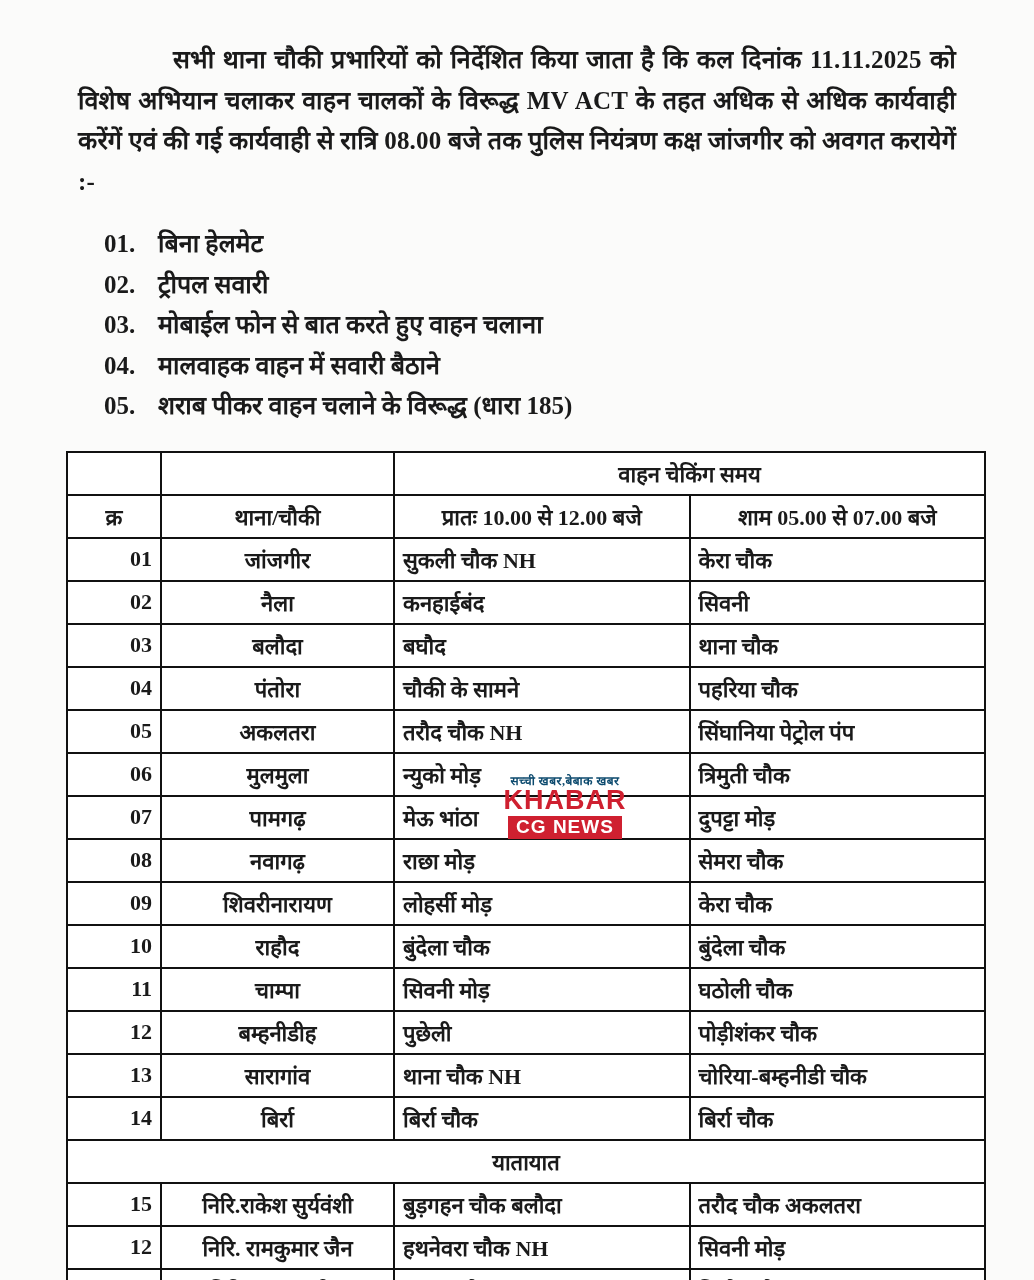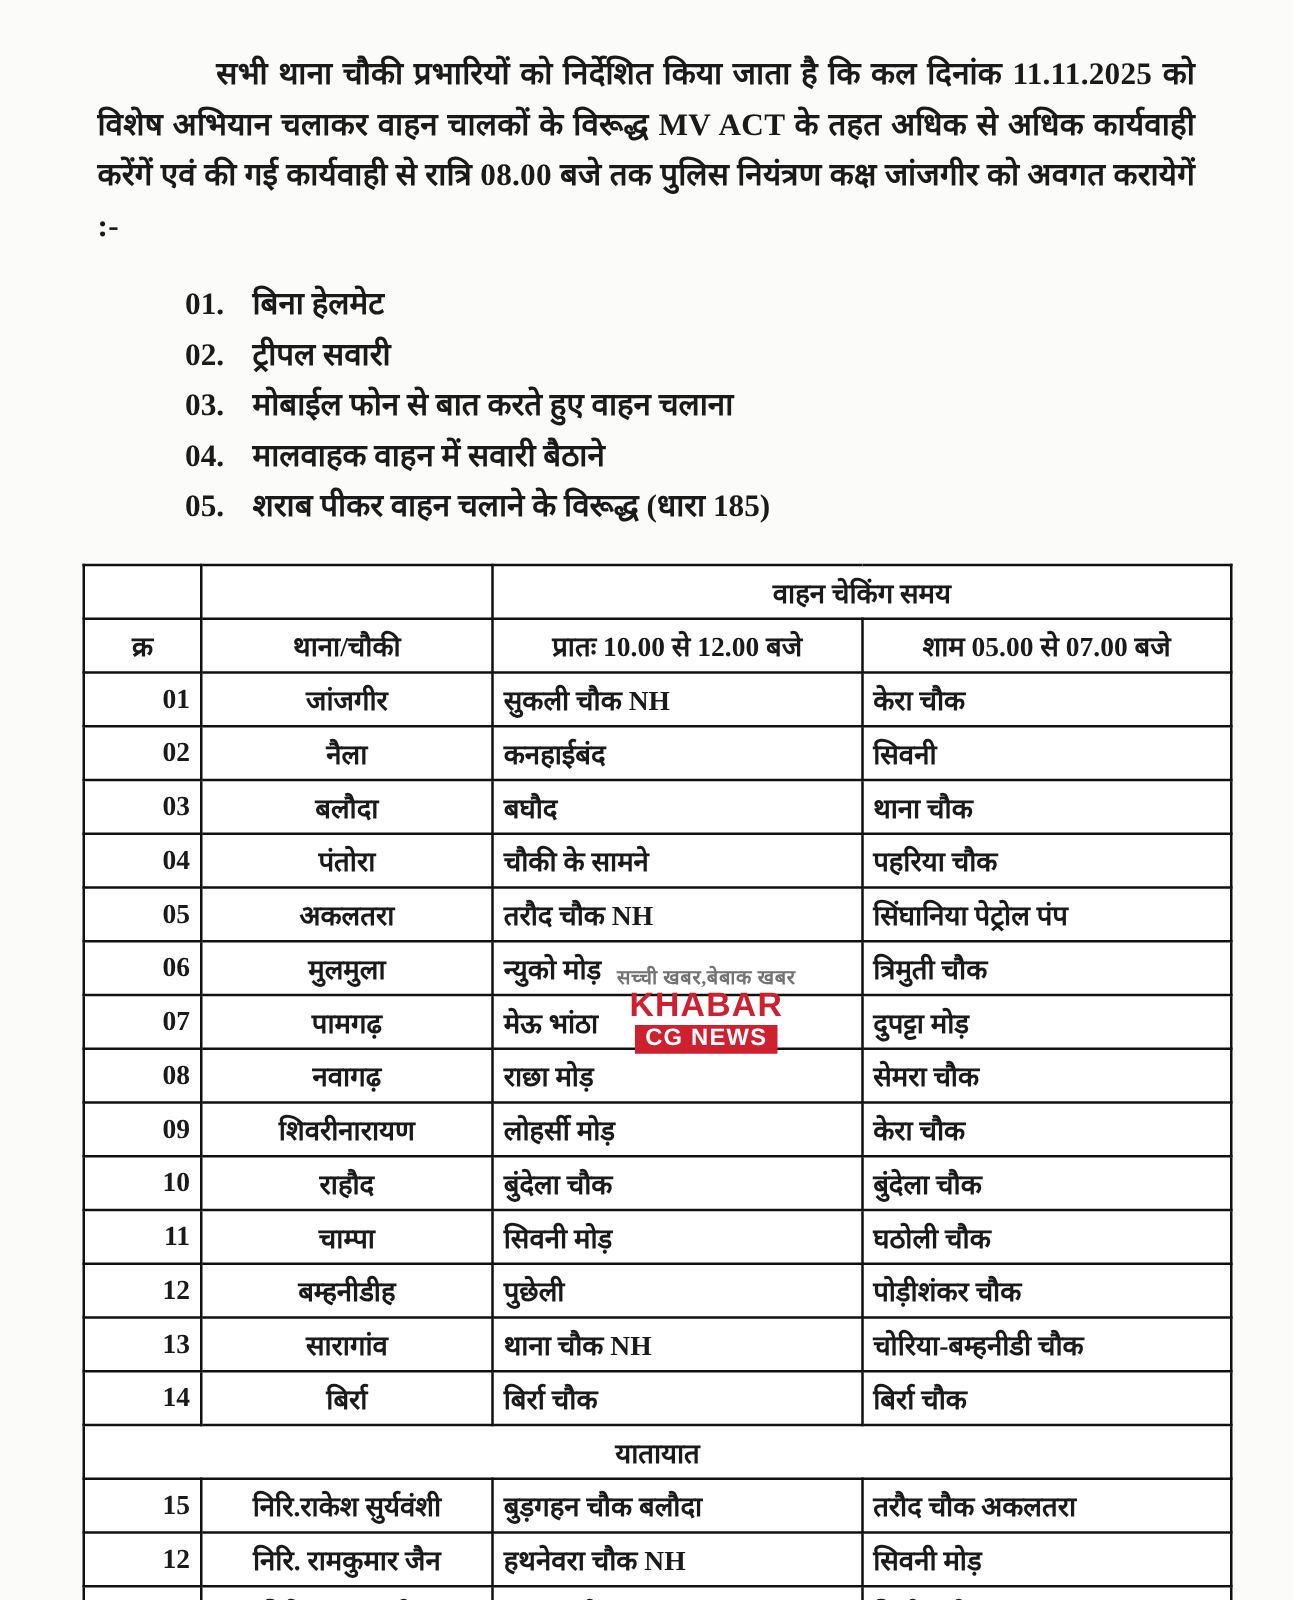--- a/index.html
+++ b/index.html
@@ -45,21 +45,20 @@
   .list li {
     font-size: 25px;
     font-weight: 700;
     line-height: 1.62;
     display: flex;
     gap: 4px;
   }
   .list li .num {
     min-width: 50px;
     display: inline-block;
-    margin-left: 44px;
   }
   table.sched {
     border-collapse: collapse;
     margin: 24px 0 0 66px;
     width: 920px;
     table-layout: fixed;
     background: #ffffff;
   }
   table.sched td, table.sched th {
     border: 2px solid #111;
@@ -92,22 +91,22 @@
   .watermark {
     position: absolute;
     left: 470px;
     top: 775px;
     width: 190px;
     text-align: center;
     pointer-events: none;
     line-height: 1;
   }
   .wm-top {
-    font-size: 16px;
-    color: #737373;
+    font-size: 12px;
+    color: #0c4a6e;
     font-weight: 700;
     letter-spacing: 0.5px;
     margin-bottom: 1px;
   }
   .wm-khabar {
     font-size: 27px;
     font-weight: 800;
     color: #cf2030;
     letter-spacing: 1px;
     font-family: "Liberation Sans", sans-serif;

